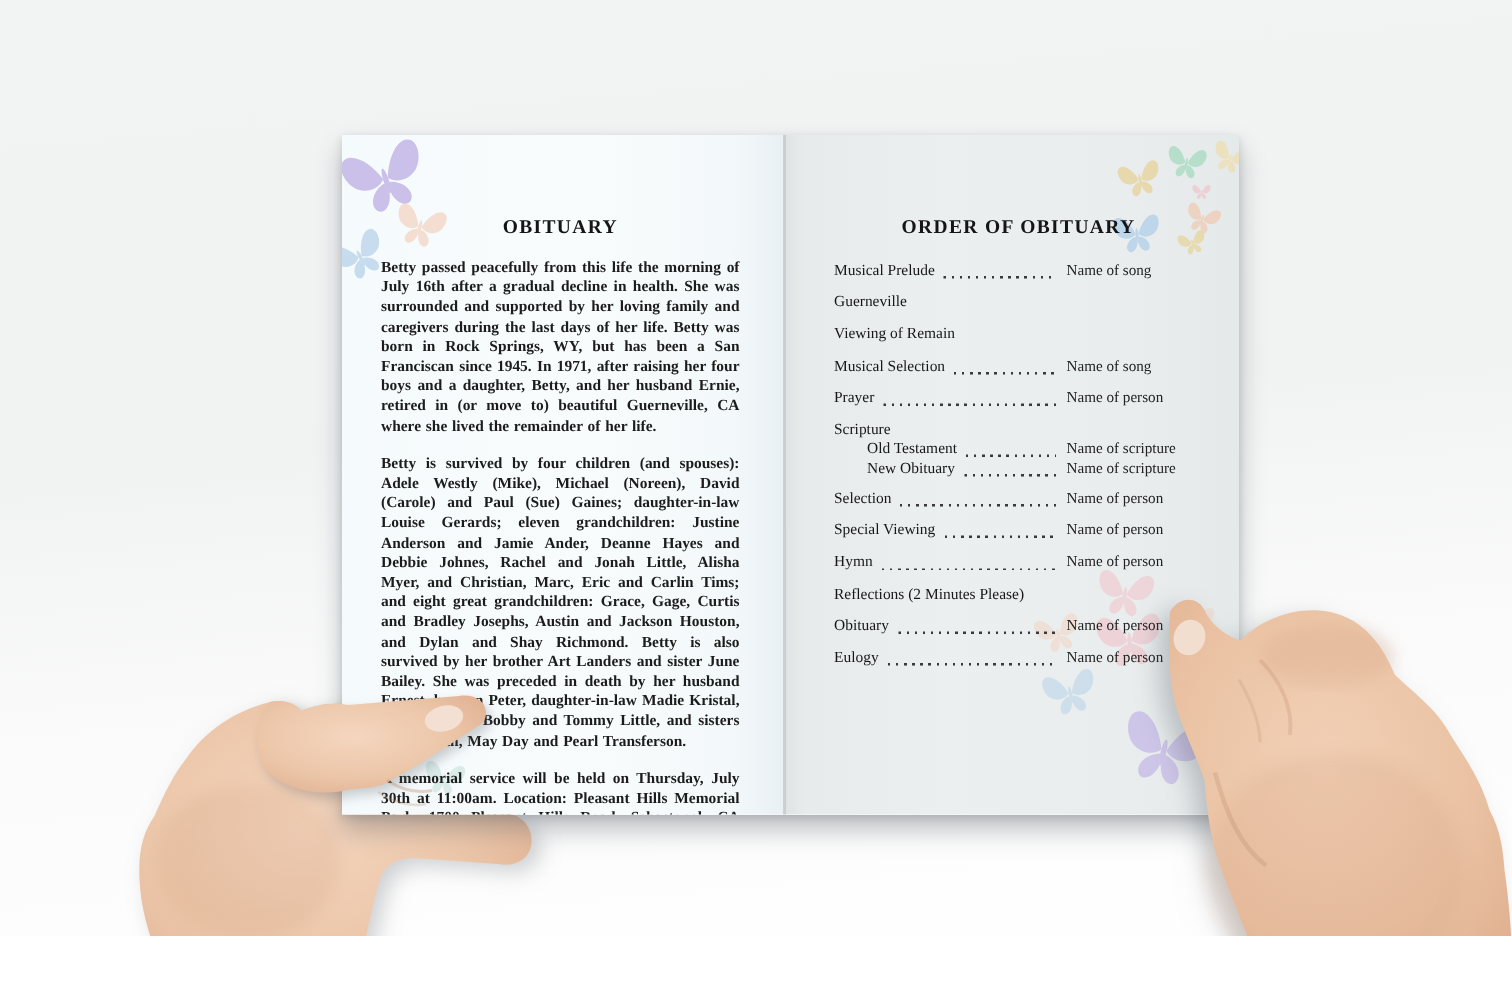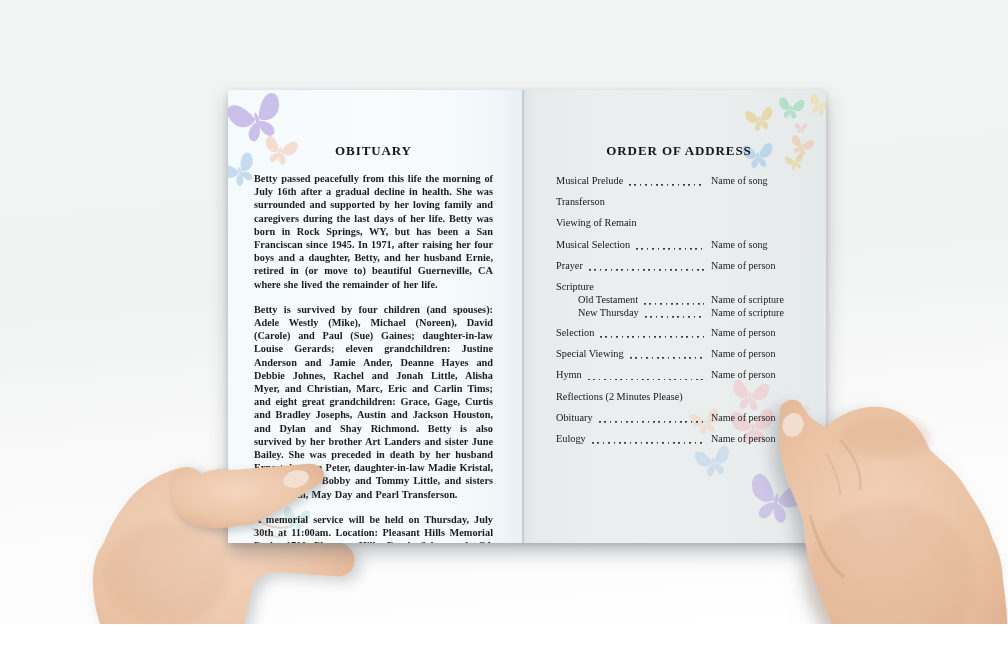--- a/index.html
+++ b/index.html
@@ -152,29 +152,29 @@
           <use href="#bfly-shape" fill="#f4d3c0"></use>
         </svg>
       <svg class="bf" style="left:170px;top:355px;width:41px;height:34px;transform:rotate(-12deg);opacity:.55" viewBox="0 0 100 90">
           <use href="#bfly-shape" fill="#b7d3ea"></use>
         </svg>
       <svg class="bf" style="left:222px;top:383px;width:62px;height:54px;transform:rotate(14deg);opacity:.7" viewBox="0 0 100 90">
           <use href="#bfly-shape" fill="#c3b6e6"></use>
         </svg>
 
       <div class="page-inner">
-        <div class="pg-title">ORDER OF ADDRESS</div>
+        <div class="pg-title">ORDER OF OBITUARY</div>
 
         <div class="os-row">
           <span class="os-label">Musical Prelude</span>
           <span class="os-dots"></span>
           <span class="os-value">Name of song</span>
         </div>
         <div class="os-row">
-          <span class="os-label">Transferson</span>
+          <span class="os-label">Guerneville</span>
         </div>
         <div class="os-row">
           <span class="os-label">Viewing of Remain</span>
         </div>
         <div class="os-row">
           <span class="os-label">Musical Selection</span>
           <span class="os-dots"></span>
           <span class="os-value">Name of song</span>
         </div>
         <div class="os-row">
@@ -186,21 +186,21 @@
         <div class="os-group">
           <div class="os-row">
             <span class="os-label">Scripture</span>
           </div>
           <div class="os-row os-sub">
             <span class="os-label" style="font-weight:400">Old Testament</span>
             <span class="os-dots"></span>
             <span class="os-value">Name of scripture</span>
           </div>
           <div class="os-row os-sub">
-            <span class="os-label" style="font-weight:400">New Thursday</span>
+            <span class="os-label" style="font-weight:400">New Obituary</span>
             <span class="os-dots"></span>
             <span class="os-value">Name of scripture</span>
           </div>
         </div>
 
         <div class="os-row">
           <span class="os-label">Selection</span>
           <span class="os-dots"></span>
           <span class="os-value">Name of person</span>
         </div>

